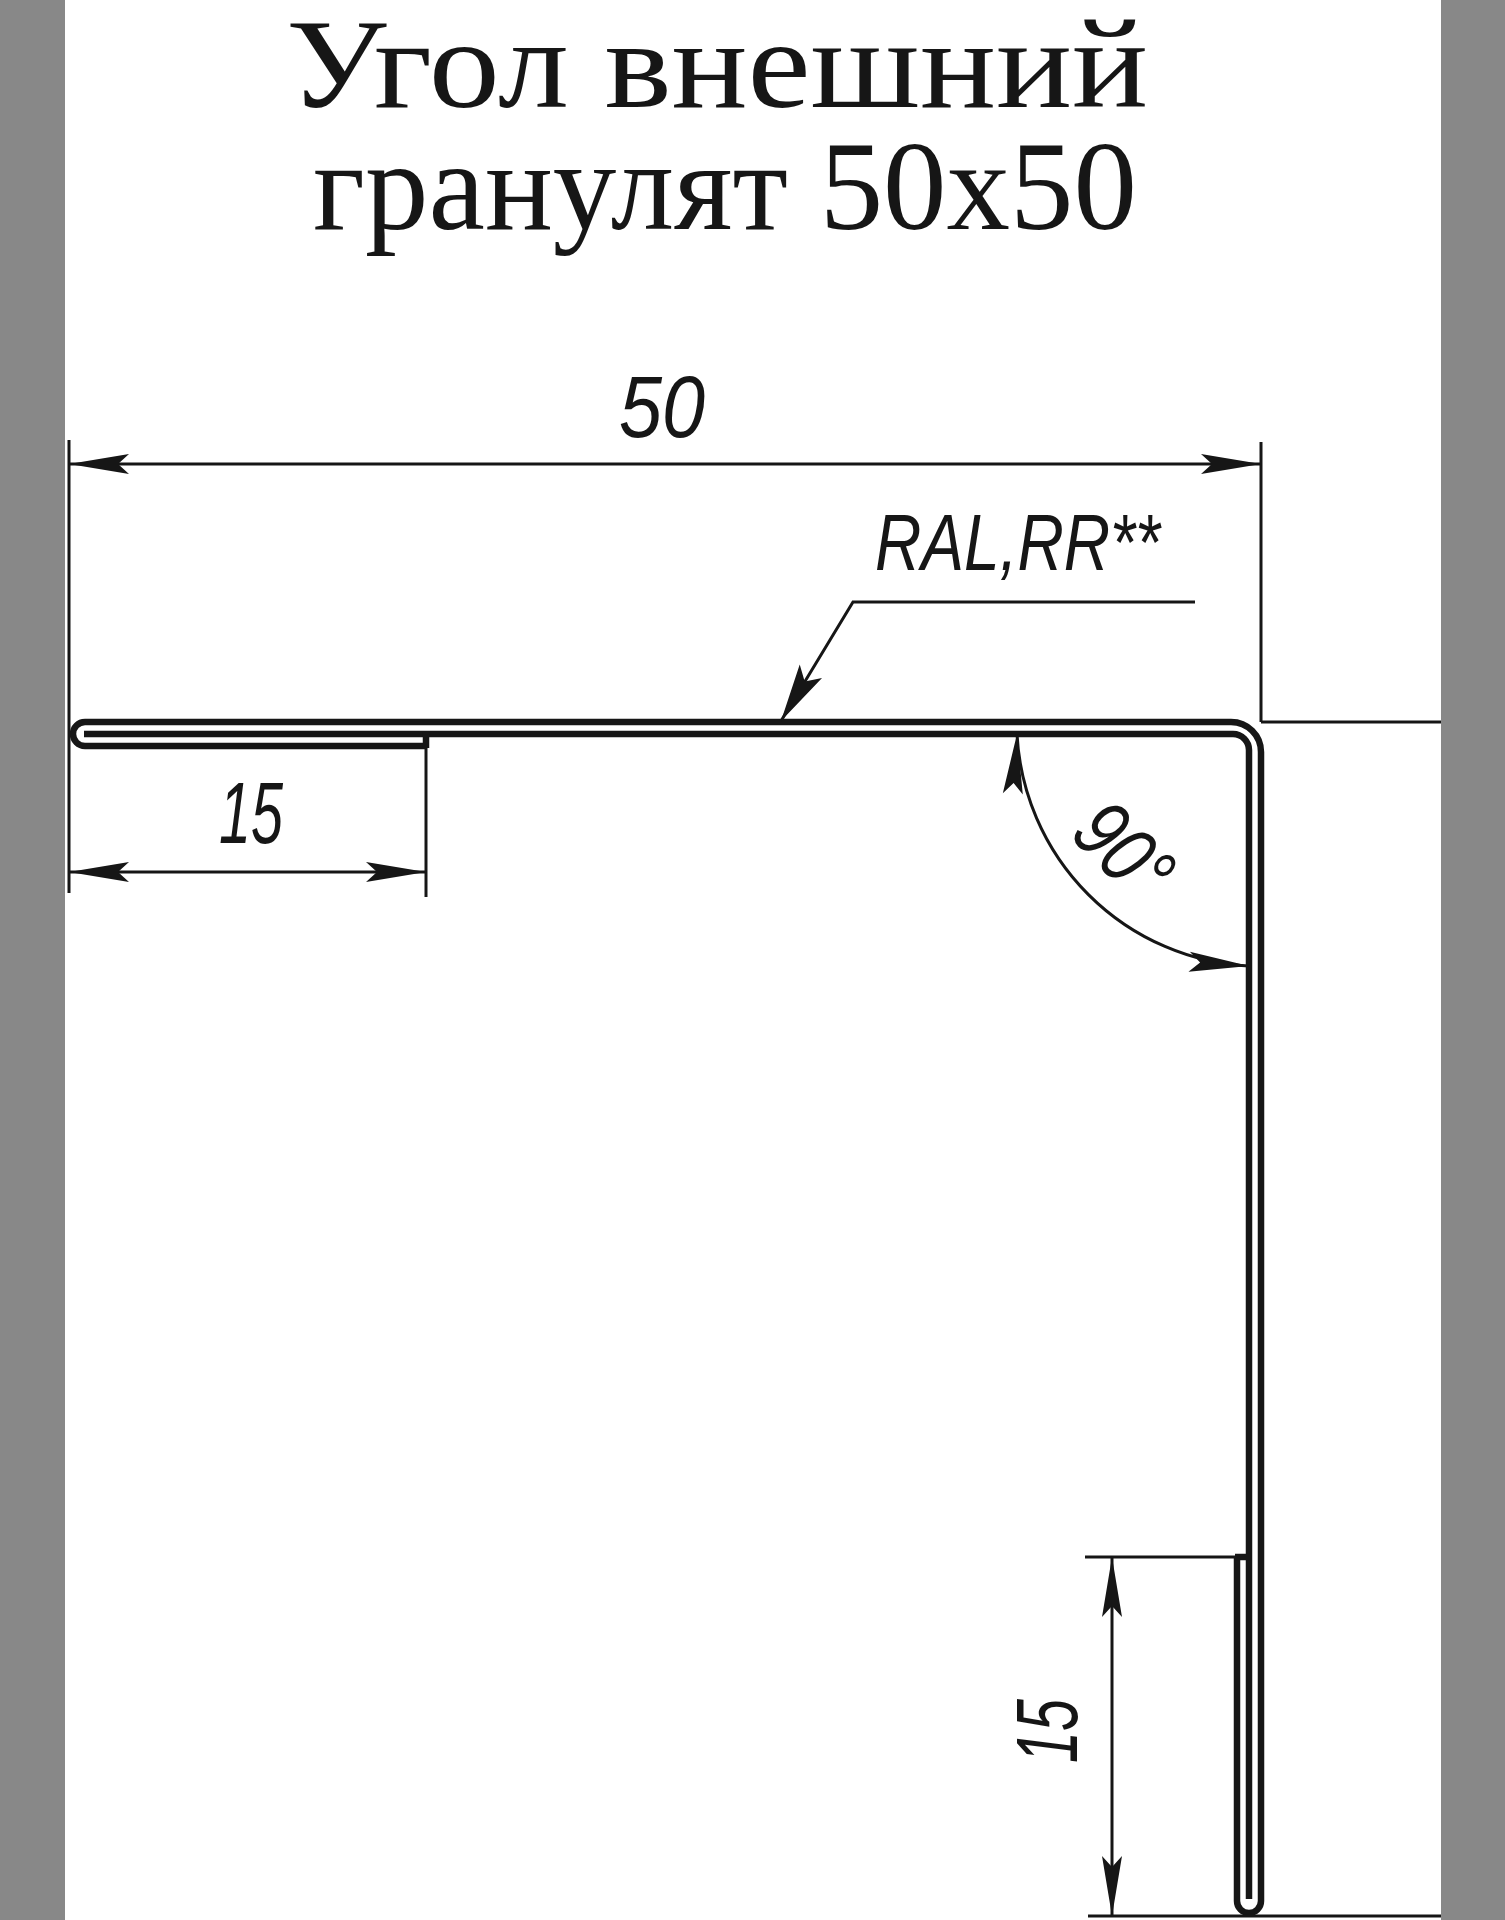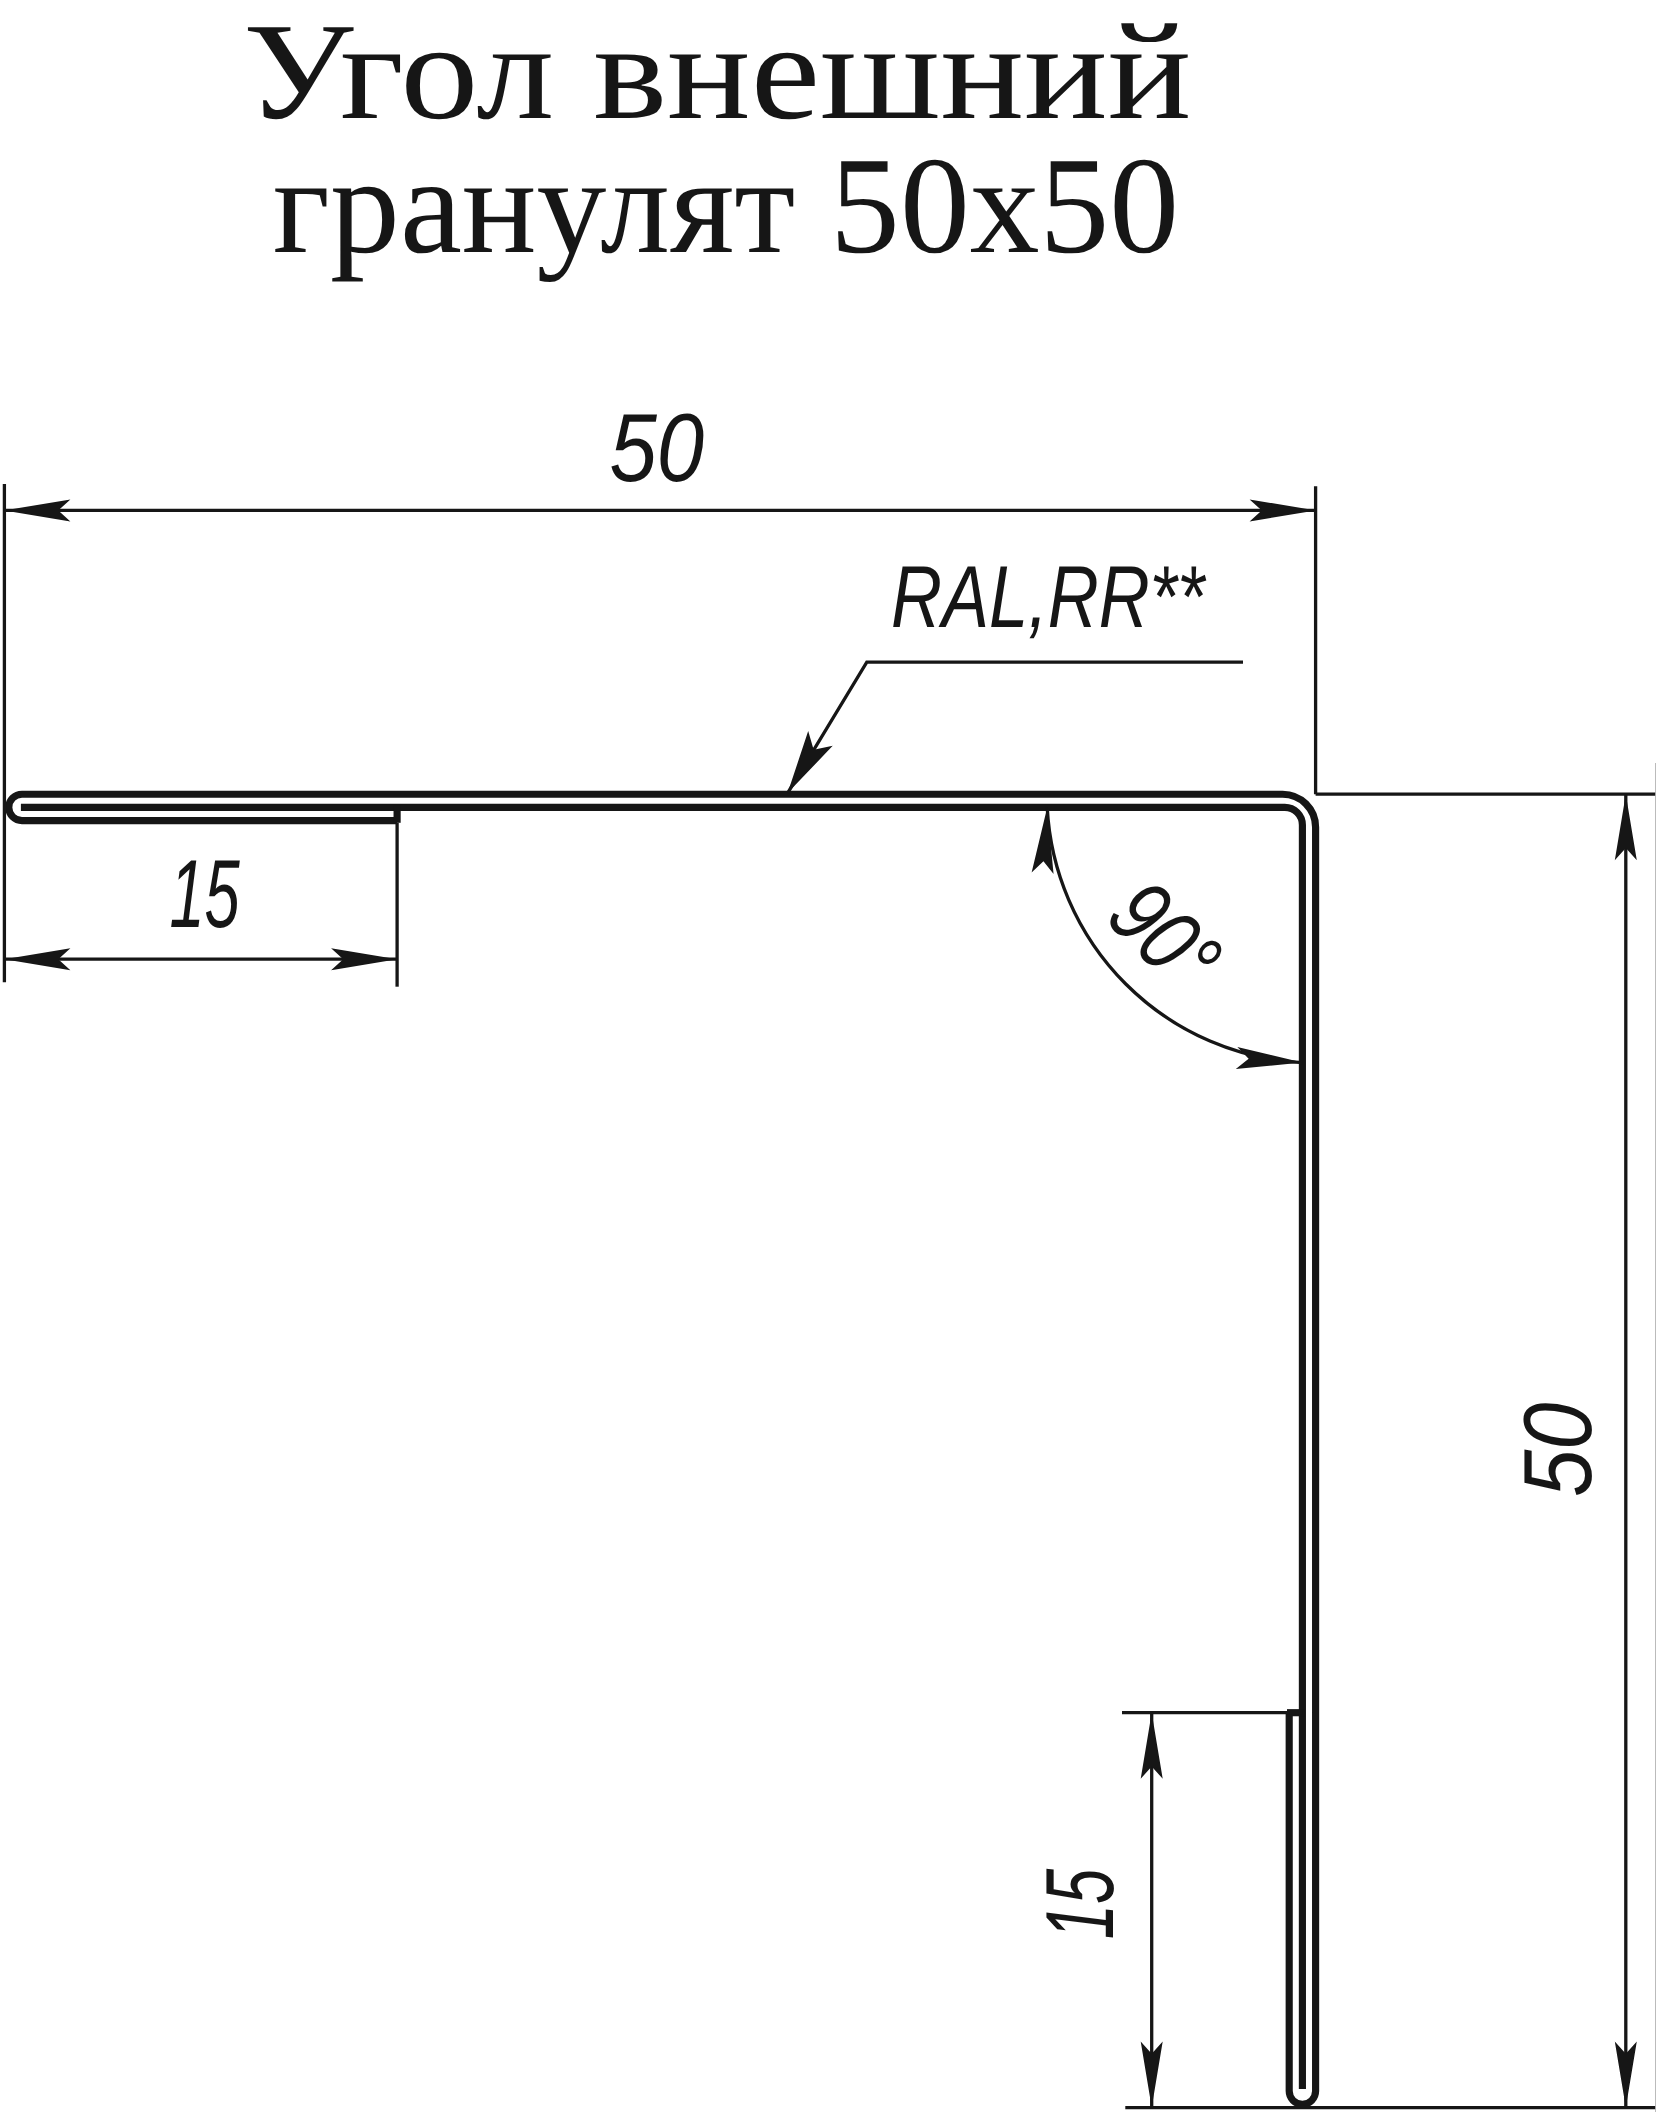--- a/index.html
+++ b/index.html
@@ -1,18 +1,18 @@
 <!DOCTYPE html>
 <html><head>
 <meta charset="utf-8">
 <style>
   html,body{margin:0;padding:0;background:#888;}
   .sheet{
     position:relative;
-    width:1505px;height:1920px;
+    width:1376px;height:1920px;
     background:#ffffff;
     margin:0 auto;
     overflow:hidden;
     font-family:"Liberation Sans","DejaVu Sans",sans-serif;
   }
   svg{position:absolute;left:0;top:0;}
   .title-text{
     font-family:"Liberation Serif","DejaVu Serif",serif;
     font-weight:400;
   }

